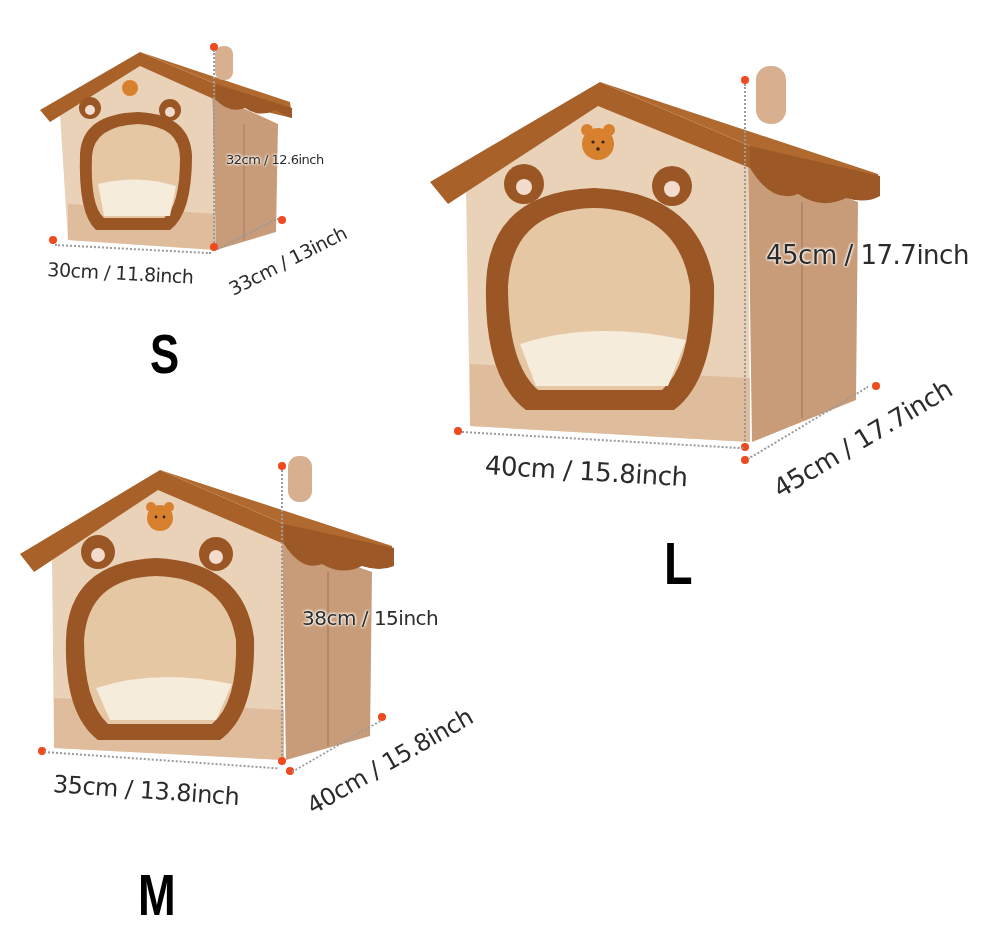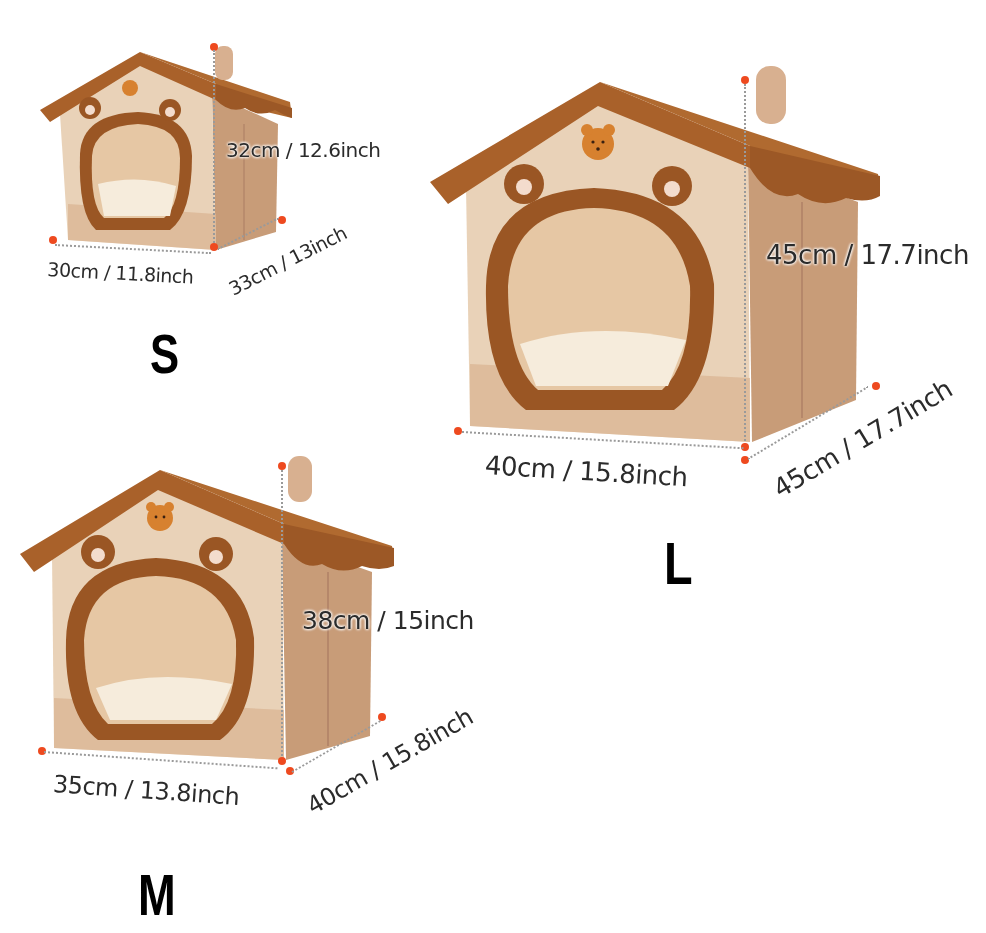--- a/index.html
+++ b/index.html
@@ -42,21 +42,21 @@
   </svg>
 </div>
 <div class="dot" style="left:210px; top:43px;"></div>
 <div style="position:absolute;left:213px;top:50px;height:196px;border-left:2px dotted #9a9a9a;"></div>
 <div class="dot" style="left:210px; top:243px;"></div>
 <div class="dot" style="left:49px; top:236px;"></div>
 <div style="position:absolute;left:55px;top:244px;width:156px;border-top:2px dotted #9a9a9a;transform:rotate(3deg);transform-origin:left;"></div>
 <div class="dot" style="left:278px; top:216px;"></div>
 <div style="position:absolute;left:218px;top:248px;width:68px;border-top:2px dotted #9a9a9a;transform:rotate(-27deg);transform-origin:left;"></div>
 
-<div class="dim height" style="left:226px; top:138px; font-size:20px;">32cm / 12.6inch</div>
+<div class="dim height" style="left:226px; top:152px; font-size:13px;">32cm / 12.6inch</div>
 <div class="dim" style="left:48px; top:258px; font-size:19px; transform:rotate(3deg); transform-origin:left top;">30cm / 11.8inch</div>
 <div class="dim" style="left:225px; top:280px; font-size:19px; transform:rotate(-27deg); transform-origin:left top;">33cm / 13inch</div>
 <div class="size-label" style="left:150px; top:326px; font-size:56px; line-height:56px;">S</div>
 
 <div class="house" style="left:430px; top:64px;">
   <svg width="460" height="390" viewBox="0 0 460 390">
     <polygon points="318,96 428,138 426,336 322,378" fill="#c89c78"></polygon>
     <line x1="372" y1="138" x2="372" y2="354" stroke="#b5876a" stroke-width="2"></line>
     <polygon points="36,122 168,38 318,96 320,378 40,362" fill="#e9d2b8"></polygon>
     <polygon points="40,300 320,314 320,378 40,362" fill="#d9b290" opacity="0.7"></polygon>
@@ -119,16 +119,16 @@
 </div>
 <div class="dot" style="left:278px; top:462px;"></div>
 <div style="position:absolute;left:281px;top:470px;height:290px;border-left:2px dotted #9a9a9a;"></div>
 <div class="dot" style="left:278px; top:757px;"></div>
 <div class="dot" style="left:38px; top:747px;"></div>
 <div style="position:absolute;left:44px;top:751px;width:234px;border-top:2px dotted #9a9a9a;transform:rotate(4deg);transform-origin:left;"></div>
 <div class="dot" style="left:286px; top:767px;"></div>
 <div class="dot" style="left:378px; top:713px;"></div>
 <div style="position:absolute;left:292px;top:771px;width:102px;border-top:2px dotted #9a9a9a;transform:rotate(-30deg);transform-origin:left;"></div>
 
-<div class="dim height" style="left:302px; top:606px; font-size:25px;">38cm / 15inch</div>
+<div class="dim height" style="left:302px; top:606px; font-size:20px;">38cm / 15inch</div>
 <div class="dim" style="left:54px; top:770px; font-size:24px; transform:rotate(4deg); transform-origin:left top;">35cm / 13.8inch</div>
 <div class="dim" style="left:302px; top:796px; font-size:24px; transform:rotate(-30deg); transform-origin:left top;">40cm / 15.8inch</div>
 <div class="size-label" style="left:138px; top:866px; font-size:58px; line-height:58px;">M</div>
 
 </body></html>

